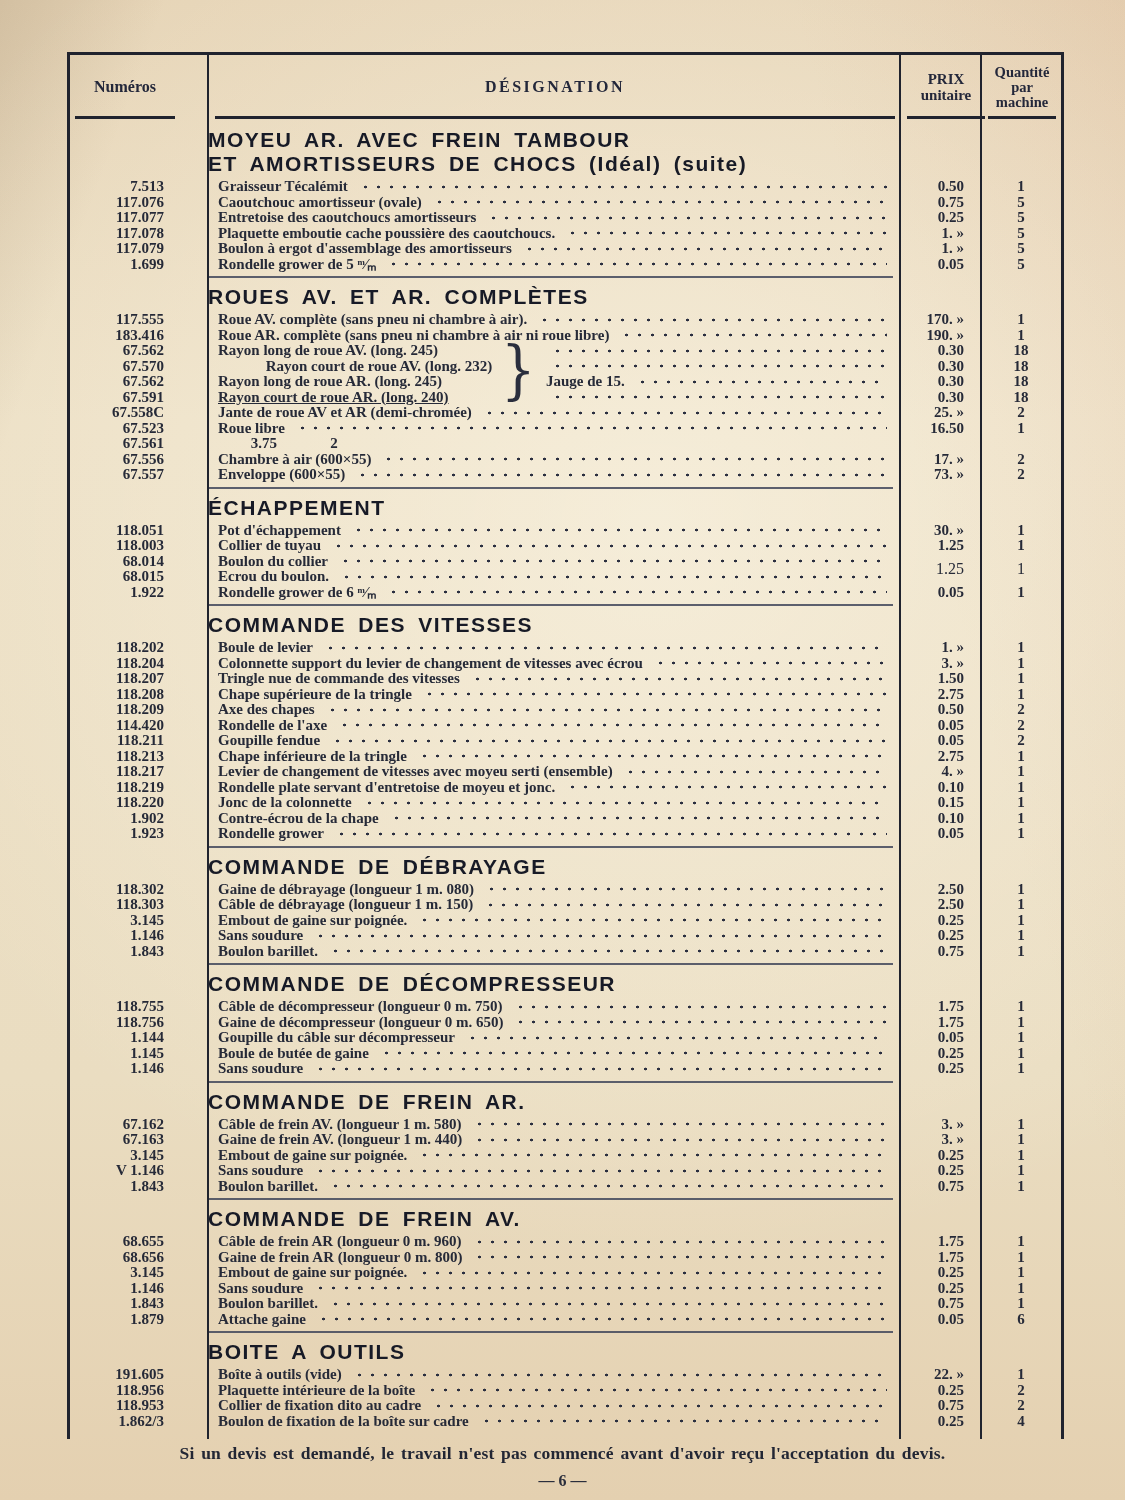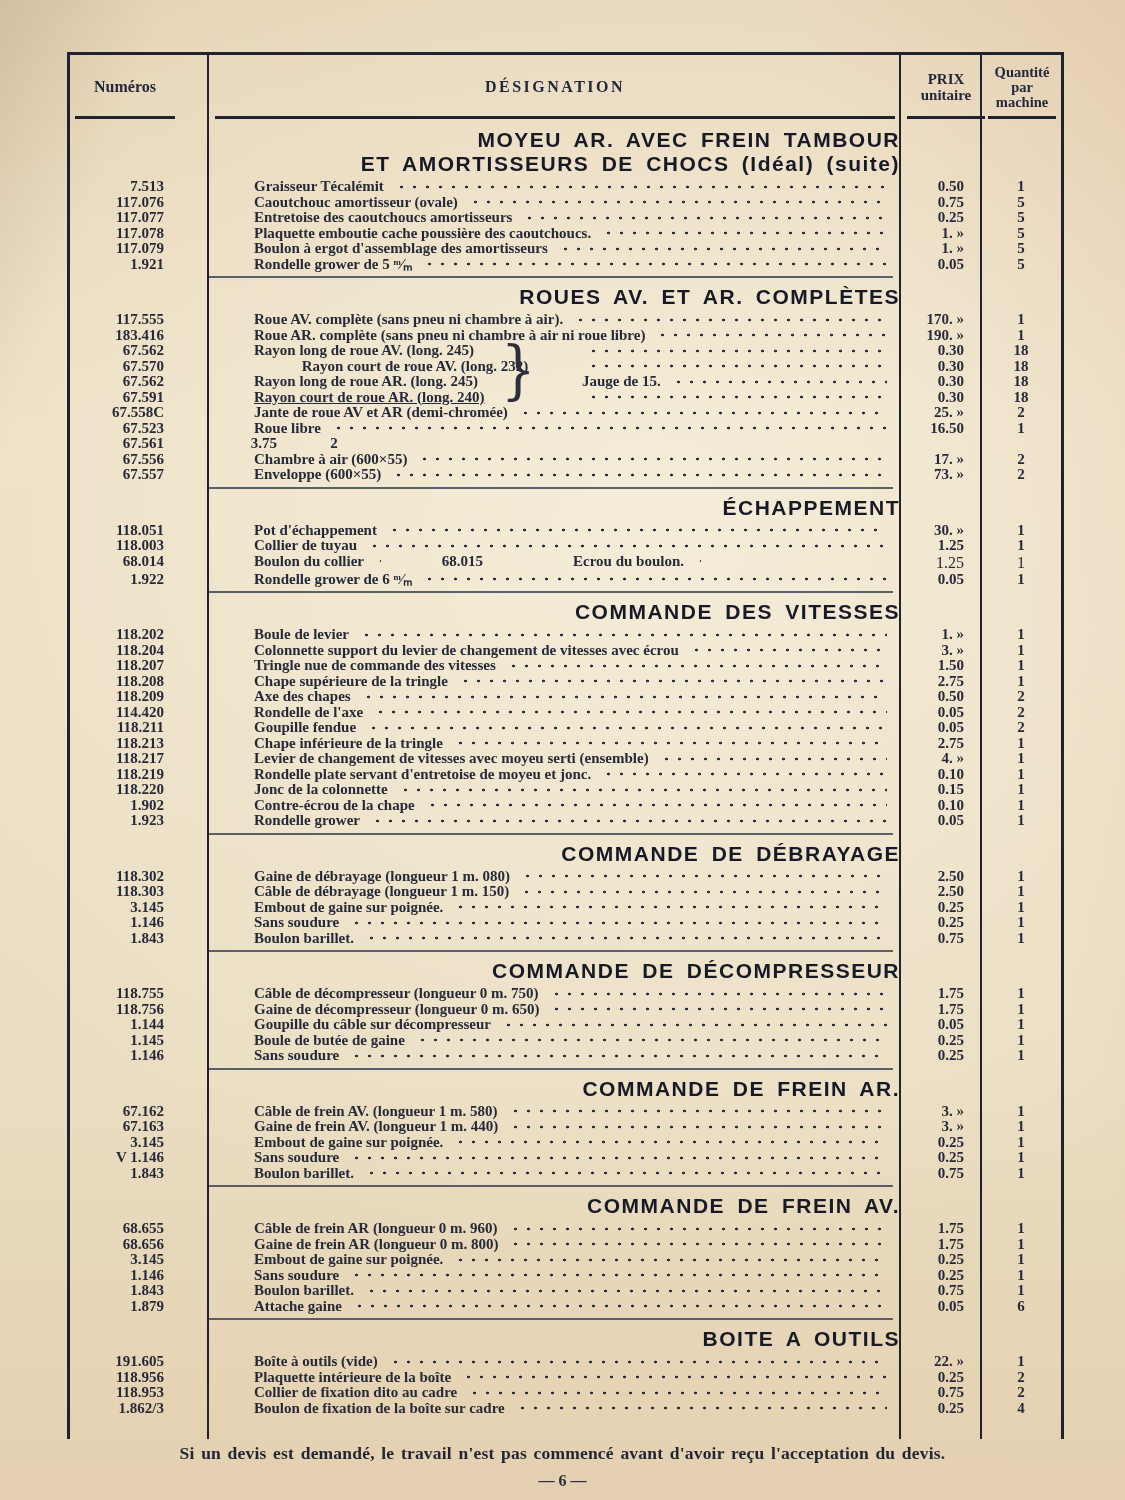--- a/index.html
+++ b/index.html
@@ -35,42 +35,42 @@
   }
   .th::after{content:"";position:absolute;left:5px;right:5px;bottom:0;height:3px;background:#20232e;}
   .th-num{left:0;width:110px;font-size:16px;}
   .th-desig{left:140px;width:690px;font-size:16px;letter-spacing:2.5px;}
   .th-prix{left:832px;width:88px;font-size:15px;line-height:16px;}
   .th-qty{left:913px;width:78px;font-size:14.5px;line-height:15px;}
   
   .sections{padding-top:4px;}
   .heading{
     padding:5px 161px 3px 138px;
-    text-align:right;
+    text-align:left;
     font-family:"Liberation Sans", sans-serif;
     font-weight:bold;font-size:21px;line-height:24px;
     letter-spacing:1.5px;word-spacing:5px;color:#171a26;
   }
   .rows{position:relative;}
   .row{display:flex;height:15.5px;line-height:15.5px;font-size:15px;font-weight:bold;}
   .num{width:138px;text-align:right;padding-right:44px;box-sizing:border-box;white-space:nowrap;}
-  .descwrap{flex:1;display:flex;min-width:0;padding-left:10px;box-sizing:border-box;margin-left:36px;}
+  .descwrap{flex:1;display:flex;min-width:0;padding-left:10px;box-sizing:border-box;}
   .desc{white-space:nowrap;}
   .suffix{white-space:nowrap;padding-left:6px;}
   .dots{
     flex:1;min-width:8px;margin:0 8px 0 9px;
     background-image:radial-gradient(circle, #2b2f40 1.3px, rgba(0,0,0,0) 1.6px);
     background-size:13px 10px;background-repeat:repeat-x;
     background-position:2px calc(100% - 3px);
   }
   .price{width:86px;text-align:right;padding-right:17px;box-sizing:border-box;white-space:nowrap;}
   .qty{width:80px;text-align:center;box-sizing:border-box;}
   
   .grow{display:flex;}
-  .glines{flex:1;display:flex;flex-direction:row;min-width:0;}
+  .glines{flex:1;display:flex;flex-direction:column;min-width:0;}
   .grow > .price,.grow > .qty{display:flex;flex-direction:column;justify-content:center;}
   .grow > .price{align-items:flex-end;}
   .grow > .qty{align-items:center;}
   .brace{
     position:absolute;left:428px;top:27px;height:64px;
     font-family:"DejaVu Serif", serif;font-size:64px;line-height:62px;font-weight:normal;
     color:#2a2e3d;transform:scaleX(.85);z-index:2;
   }
   .sep{height:2px;background:#41465a;margin:4px 168px 2px 138px;opacity:.85;}
   
@@ -157,21 +157,21 @@
             <div class="row">
               <span class="num">117.079</span>
               <div class="descwrap">
                 <span class="desc">Boulon à ergot d'assemblage des amortisseurs</span>
                 <div class="dots"></div>
               </div>
               <div class="price">1. »</div>
               <div class="qty">5</div>
             </div>
             <div class="row">
-              <span class="num">1.921</span>
+              <span class="num">1.699</span>
               <div class="descwrap">
                 <span class="desc">Rondelle grower de 5 ᵐ⁄ₘ</span>
                 <div class="dots"></div>
               </div>
               <div class="price">0.05</div>
               <div class="qty">5</div>
             </div>
           </div>
           <div class="sep"></div>
         </div>

